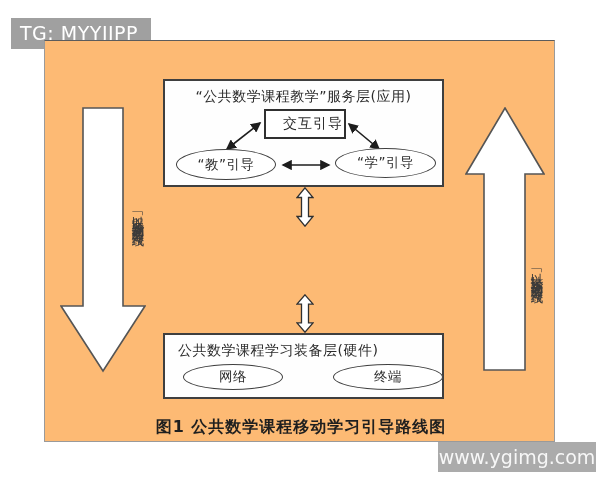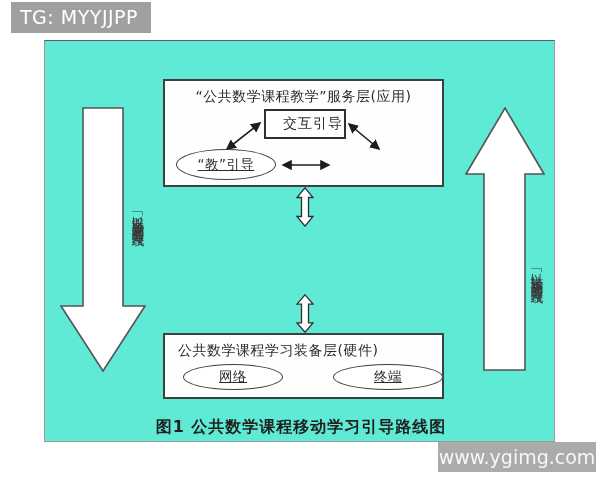--- a/index.html
+++ b/index.html
@@ -12,38 +12,38 @@
     position: relative;
     width: 600px;
     height: 480px;
     background: #ffffff;
     overflow: hidden;
   }
 
   
   .tg-banner {
     position: absolute;
-    left: 11px; top: 2px;
+    left: 11px; top: 18px;
     width: 140px; height: 31px;
     background: #a0a0a0;
     color: #ffffff;
     font-size: 19px;
     line-height: 31px;
     padding-left: 9px;
     letter-spacing: 0.5px;
   }
 
   
   .frame {
     position: absolute;
     left: 44px; top: 40px;
     width: 511px; height: 402px;
     border: 1px solid #9a9a9a;
     border-top-color: #5c5c5c;
-    background: #5eead4;
+    background: #fdba74;
   }
 
   
   .big-arrow { position: absolute; }
   .big-arrow svg { display: block; }
   .v-label {
     position: absolute;
     left: 0; width: 100%;
     display: flex;
     justify-content: center;
@@ -86,21 +86,20 @@
     position: absolute;
     border: 1.5px solid #3f3f3f;
     border-radius: 50%;
     background: #fff;
     display: flex;
     align-items: center;
     justify-content: center;
     font-size: 13.5px;
     white-space: nowrap;
     letter-spacing: 0.5px;
-    text-decoration: underline;
   }
 
   .link-overlay { position: absolute; left: 0; top: 0; pointer-events: none; }
 
   .connector { position: absolute; }
 
   .caption {
     position: absolute;
     left: 76px; top: 368px;
     width: 360px;
@@ -159,20 +158,21 @@
             <path d="M0,0 L10,5 L0,10 z" fill="#1d1d1d"></path>
           </marker>
         </defs>
         <line x1="95" y1="42" x2="62" y2="68" stroke="#1d1d1d" stroke-width="1.6" marker-start="url(#ah)" marker-end="url(#ah)"></line>
         <line x1="184" y1="43" x2="214" y2="68" stroke="#1d1d1d" stroke-width="1.6" marker-start="url(#ah)" marker-end="url(#ah)"></line>
         <line x1="118" y1="84" x2="164" y2="84" stroke="#1d1d1d" stroke-width="1.6" marker-start="url(#ah)" marker-end="url(#ah)"></line>
       </svg>
 
       <div class="node-rect" style="left:99px; top:28px; width:82px; height:30px;padding-left:16px;">交互引导</div>
       <div class="node-ellipse" style="left:11px; top:68px; width:100px; height:31px;">“教”引导</div>
+      <div class="node-ellipse" style="left:170px; top:67px; width:101px; height:30px;">“学”引导</div>
     </div>
 
     <div class="connector" style="left:251px; top:146px;">
       <svg width="18" height="40" viewBox="0 0 18 40">
         <path d="M9,0.8 L17,10.5 L12.5,10.5 L12.5,29.5 L17,29.5 L9,39.2 L1,29.5 L5.5,29.5 L5.5,10.5 L1,10.5 Z" fill="#ffffff" stroke="#2f2f2f" stroke-width="1.3"></path>
       </svg>
     </div>
 
 
     <div class="connector" style="left:251px; top:253px;">

